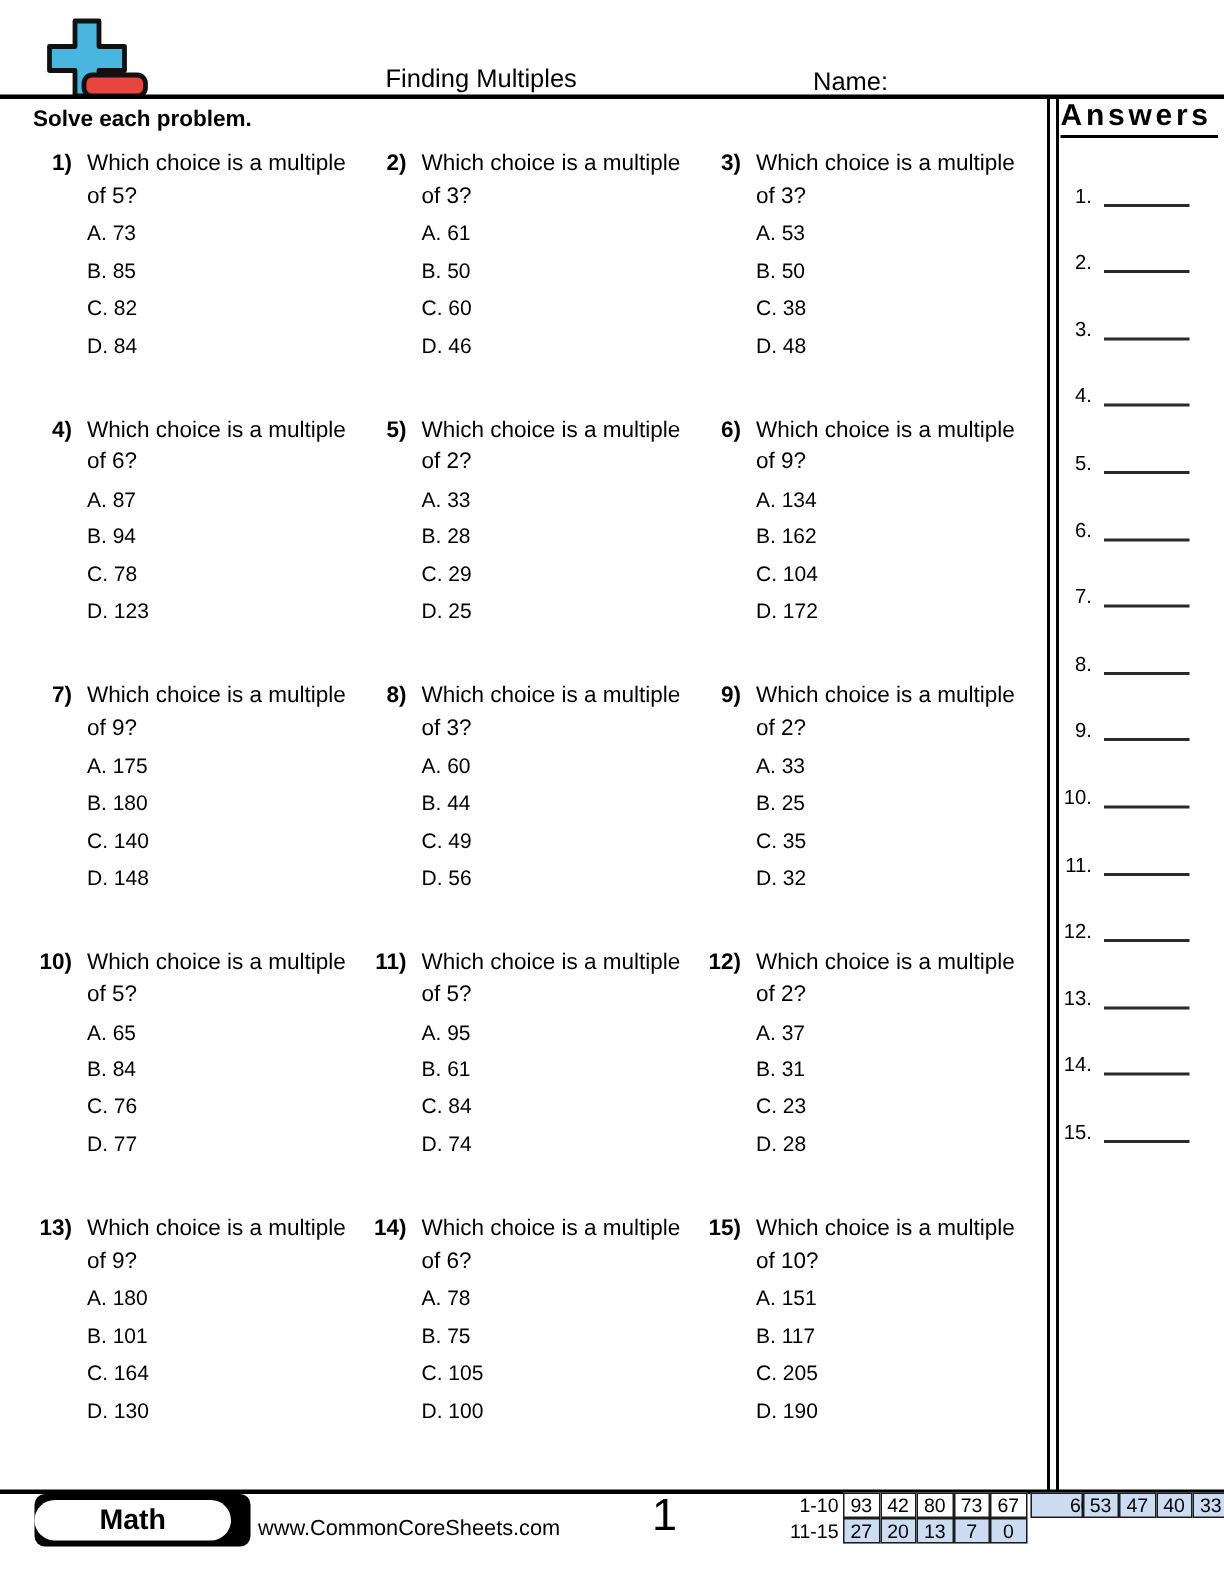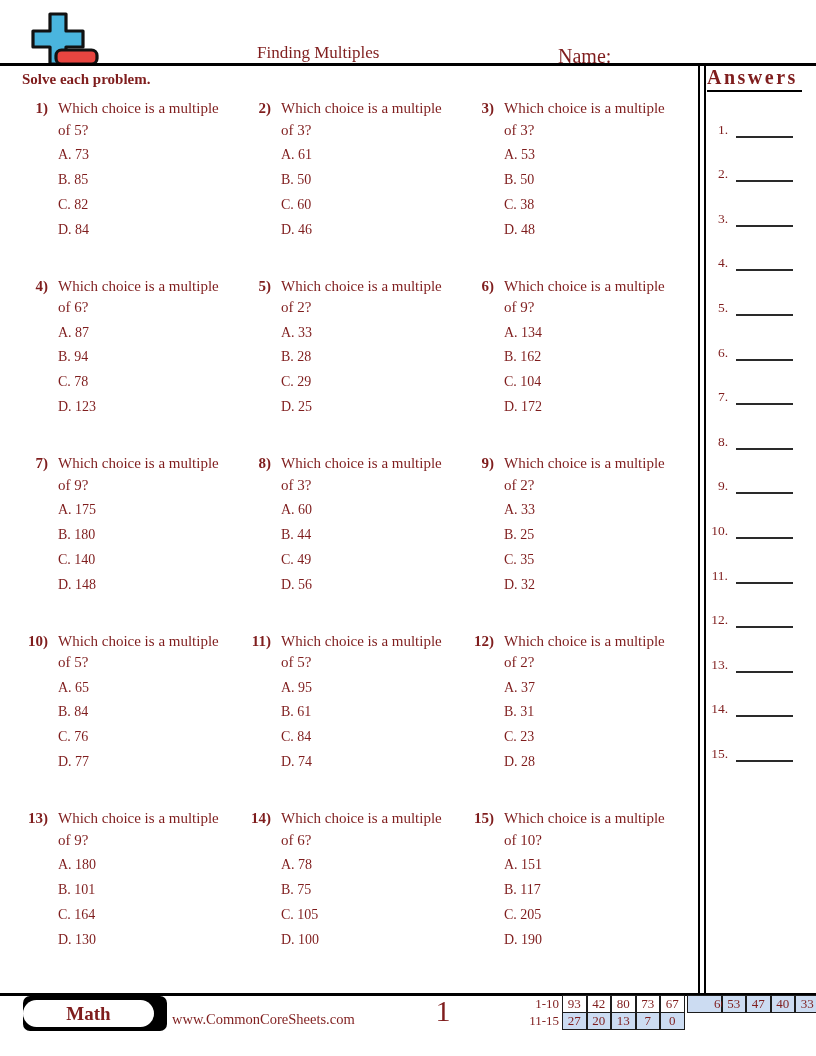--- a/index.html
+++ b/index.html
@@ -1,26 +1,26 @@
 <!DOCTYPE html>
 <html><head>
 <meta charset="utf-8">
 <style>
   * { margin:0; padding:0; box-sizing:border-box; }
   html,body { background:#fff; }
   .page {
     position:relative; width:816px; height:1056px; margin:0 auto;
-    background:#ffffff; color:#7f1d1d;
-    font-family:Liberation Serif, serif;
+    background:#ffffff; color:#000000;
+    font-family:Liberation Sans, sans-serif;
     overflow:hidden;
   }
   
   .logo { position:absolute; left:26px; top:11px; }
   .ws-title { position:absolute; left:257px; top:43px; font-size:17px; }
-  .name-label { position:absolute; left:558px; top:45px; font-size:20px;text-align:right; }
+  .name-label { position:absolute; left:542px; top:45px; font-size:17px;text-align:right; }
   .header-rule { position:absolute; left:0; top:63px; width:816px; height:3px; background:#000; }
   .instruction { position:absolute; left:22px; top:71px; font-size:15px; font-weight:bold; }
 
   
   .vrule-a { position:absolute; left:698px; top:64px; width:2px; height:933px; background:#000; }
   .vrule-b { position:absolute; left:704px; top:64px; width:2px; height:933px; background:#000; }
   .answers-title {
     position:absolute; left:707px; top:66px;
     font-size:20px; font-weight:bold; letter-spacing:2.5px;
     border-bottom:2px solid #000; padding:0 4px 1px 0;

